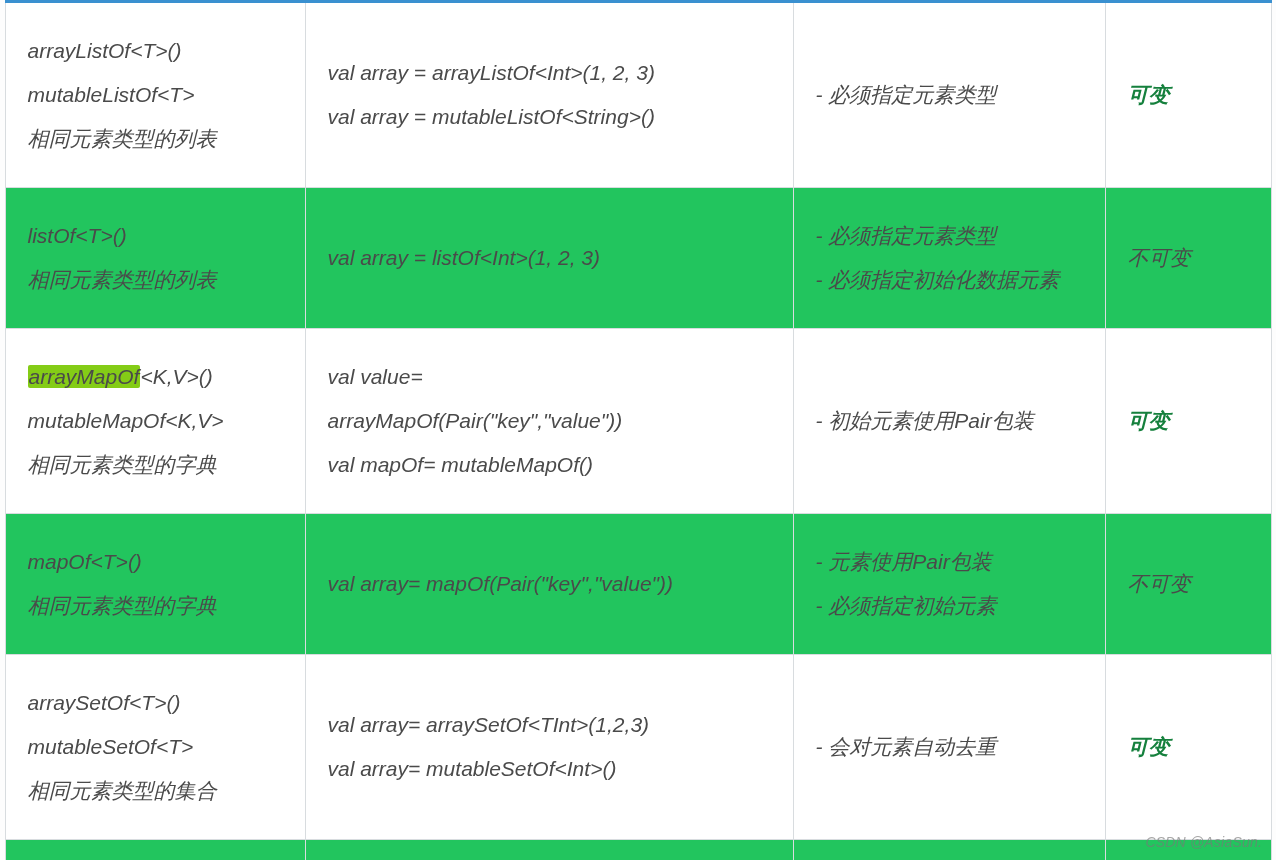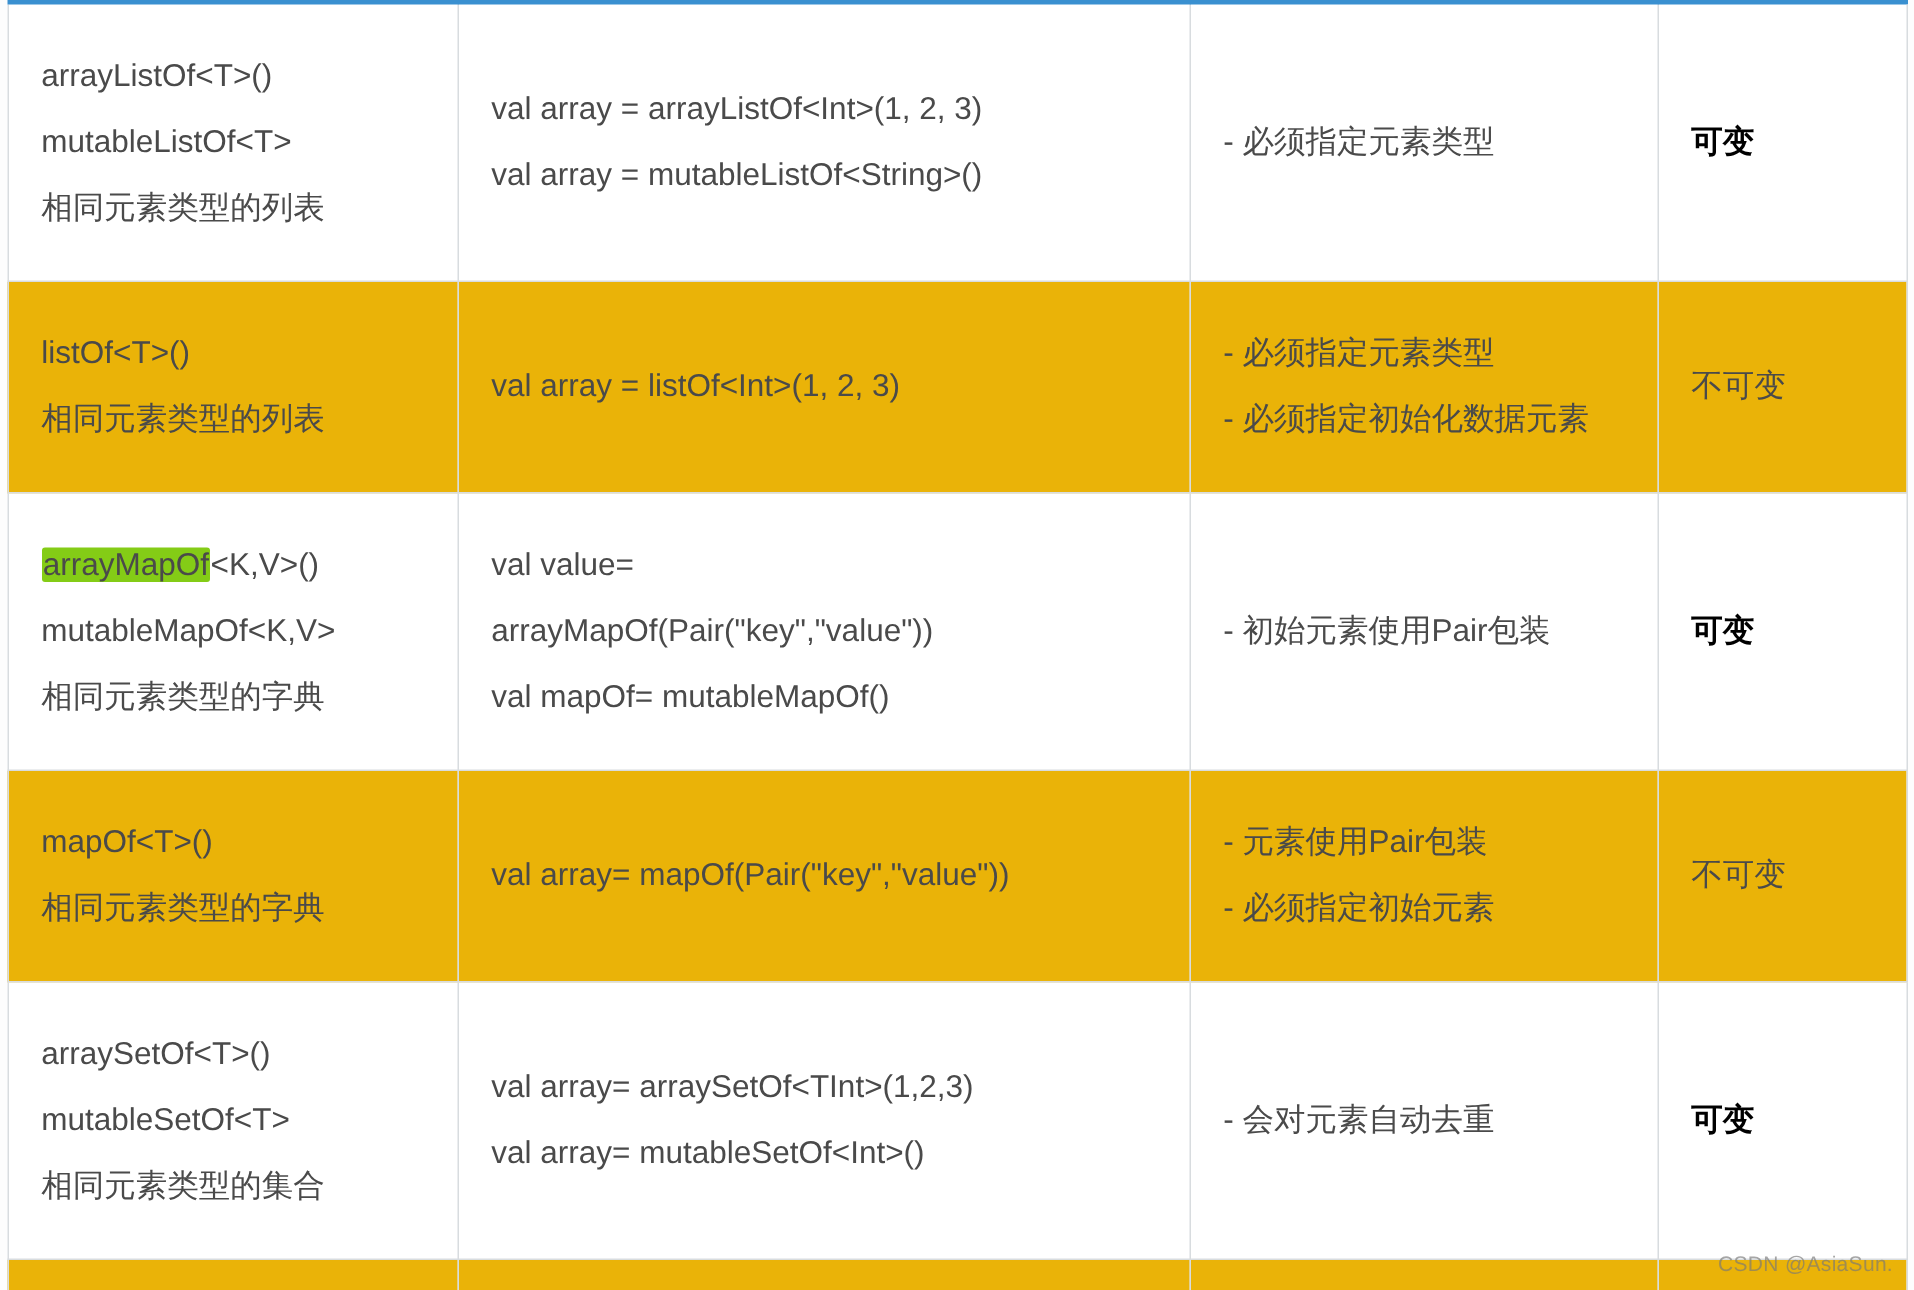--- a/index.html
+++ b/index.html
@@ -9,20 +9,21 @@
     height: 860px;
     font-family: "PingFang SC", "Microsoft YaHei", "Helvetica Neue", Arial, sans-serif;
     background: #fdfdfd;
     overflow: hidden;
   }
   .page {
     width: 1276px;
     height: 860px;
     position: relative;
     background: #fdfdfd;
+    font-style: italic;
   }
   table.main {
     border-collapse: collapse;
     width: 1266px;
     margin: 0 auto;
     table-layout: fixed;
     border-top: 3px solid #3a90d0;
   }
   table.main td {
     border: 1px solid #d8dcdf;
@@ -31,25 +32,25 @@
     font-size: 21px;
     line-height: 44px;
     color: #4a4a4a;
   }
   
   col.c1 { width: 300px; }
   col.c2 { width: 488px; }
   col.c3 { width: 312px; }
   col.c4 { width: 166px; }
 
-  tr.alt td { background: #eab308; }
+  tr.alt td { background: #22c55e; }
   tr.norm td { background: #ffffff; }
 
   .cell-line { display: block; white-space: nowrap; }
-  .strong { font-weight: 700; color: #000000; }
+  .strong { font-weight: 700; color: #15803d; }
   .highlight {
     background: #84cc16;
     border-radius: 2px;
     padding: 0 1px;
   }
   .watermark {
     position: absolute;
     right: 14px;
     bottom: 10px;
     font-size: 14px;

